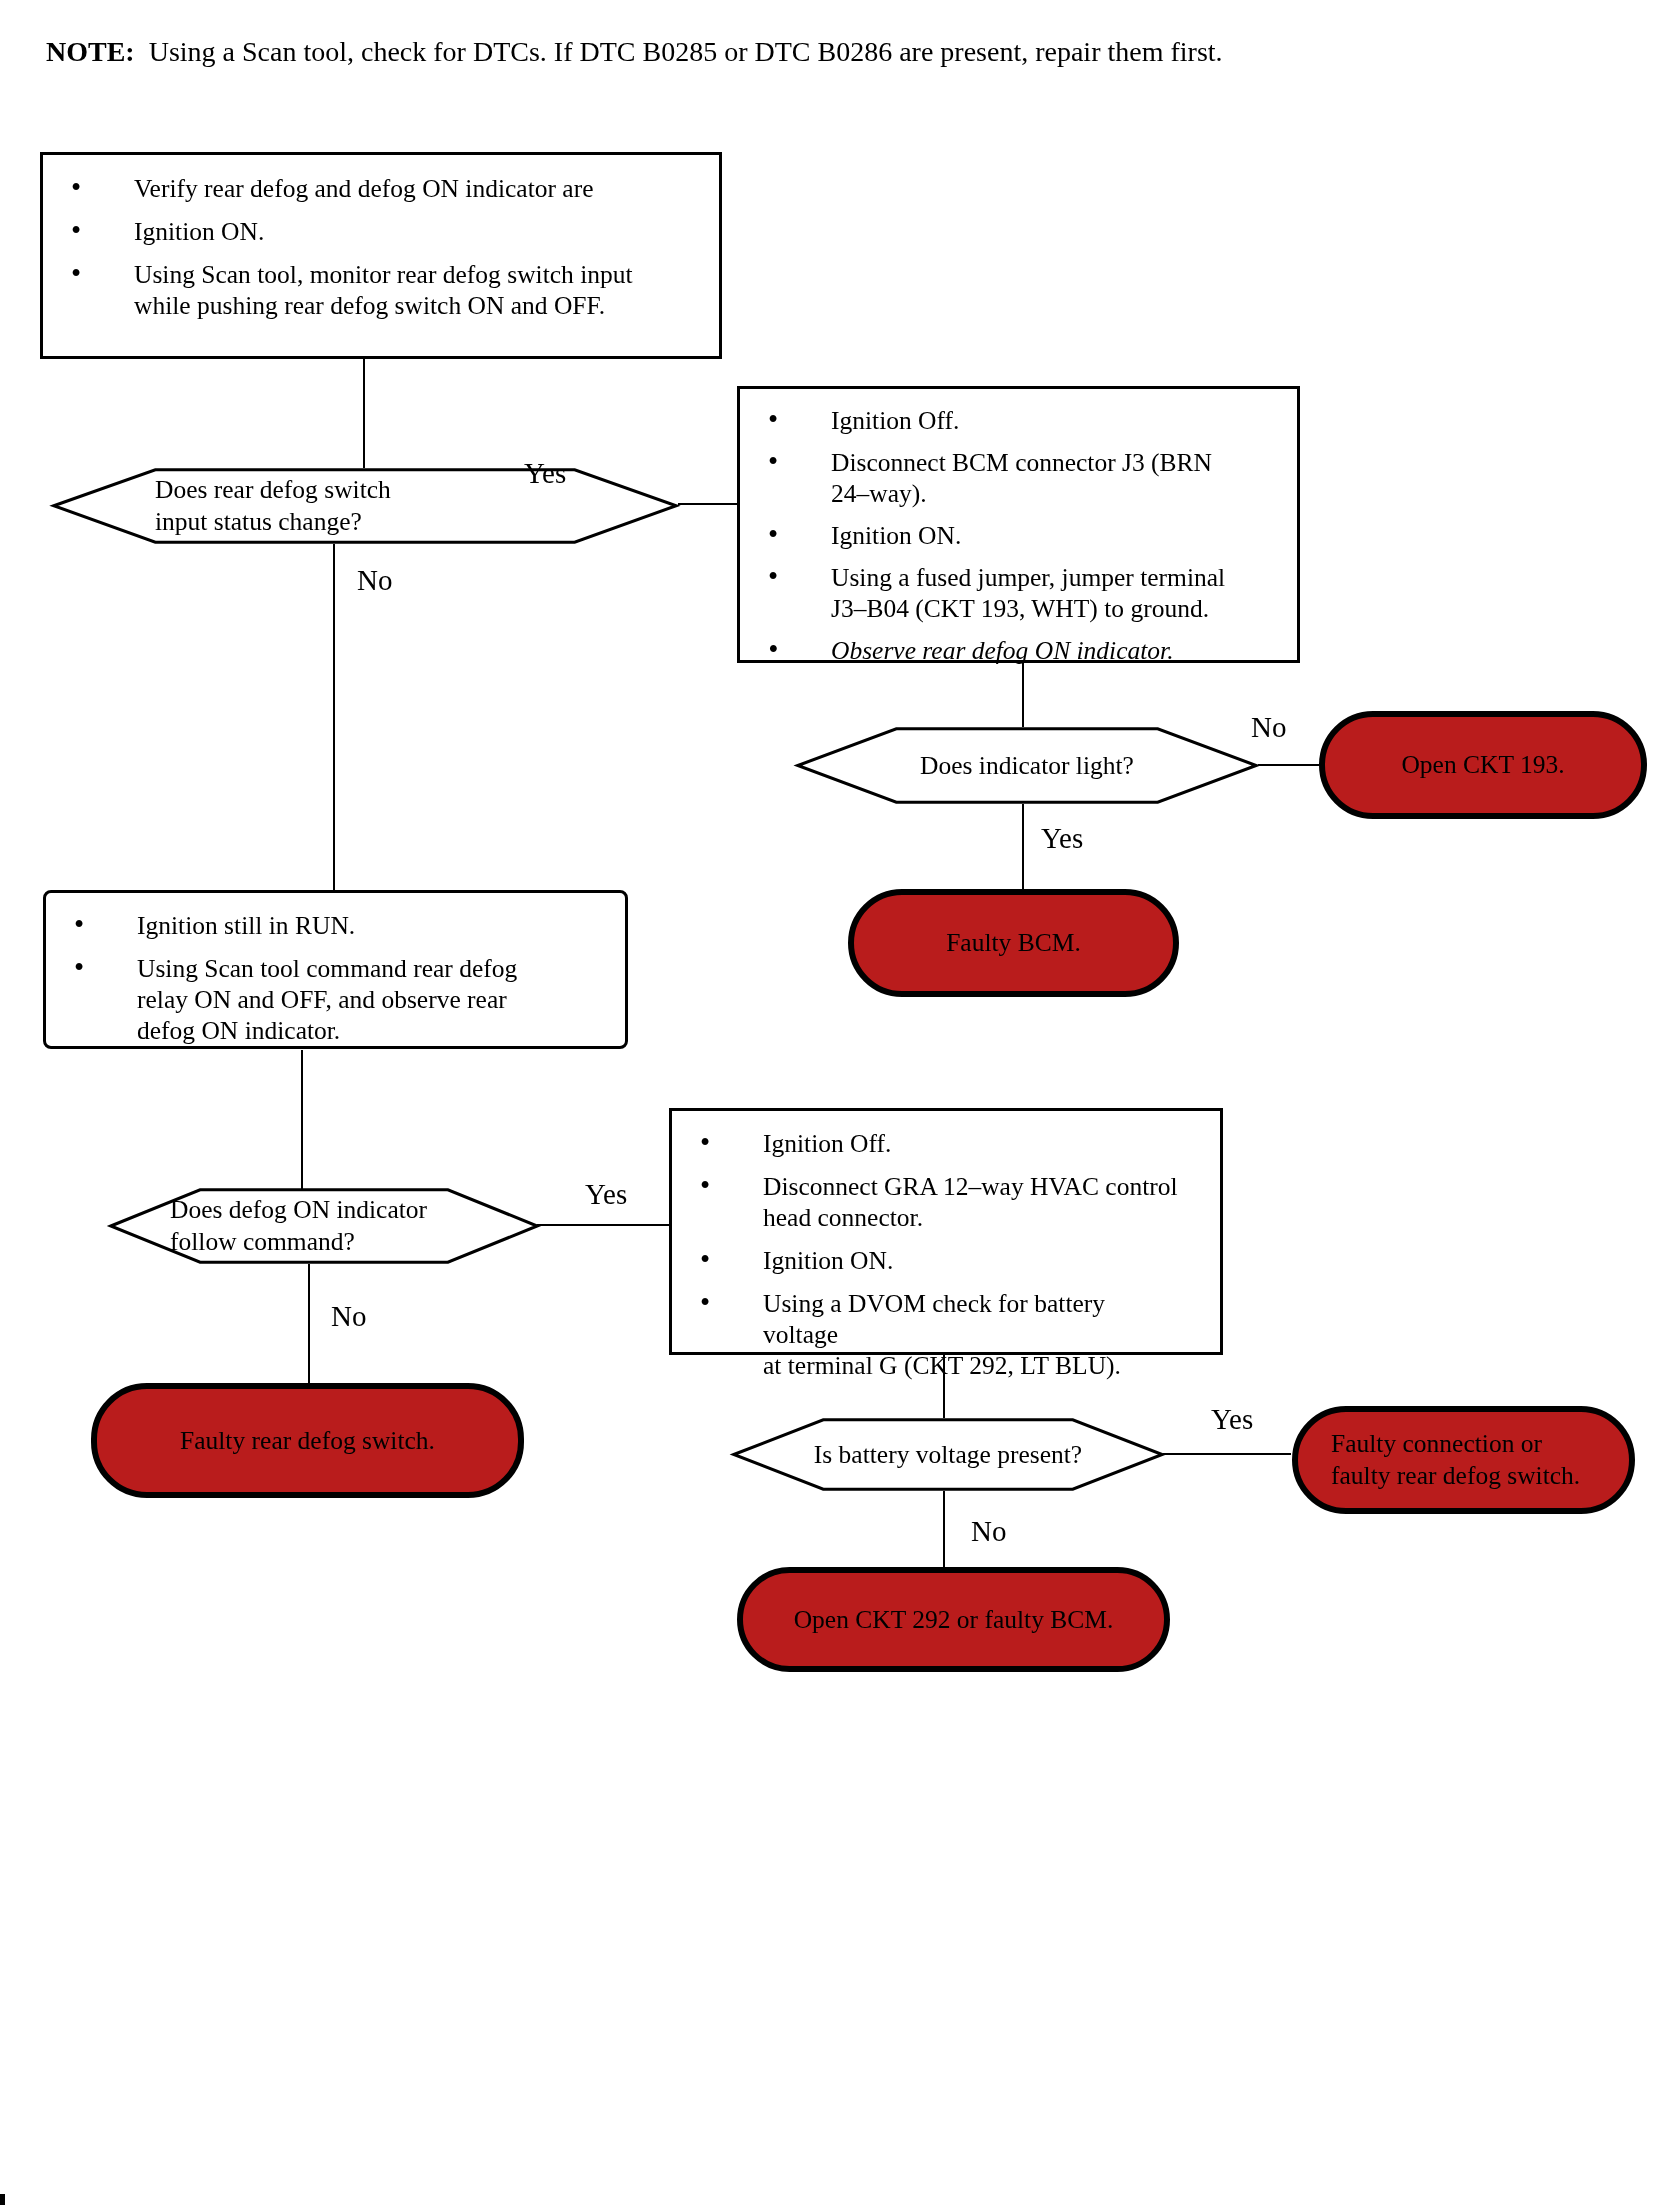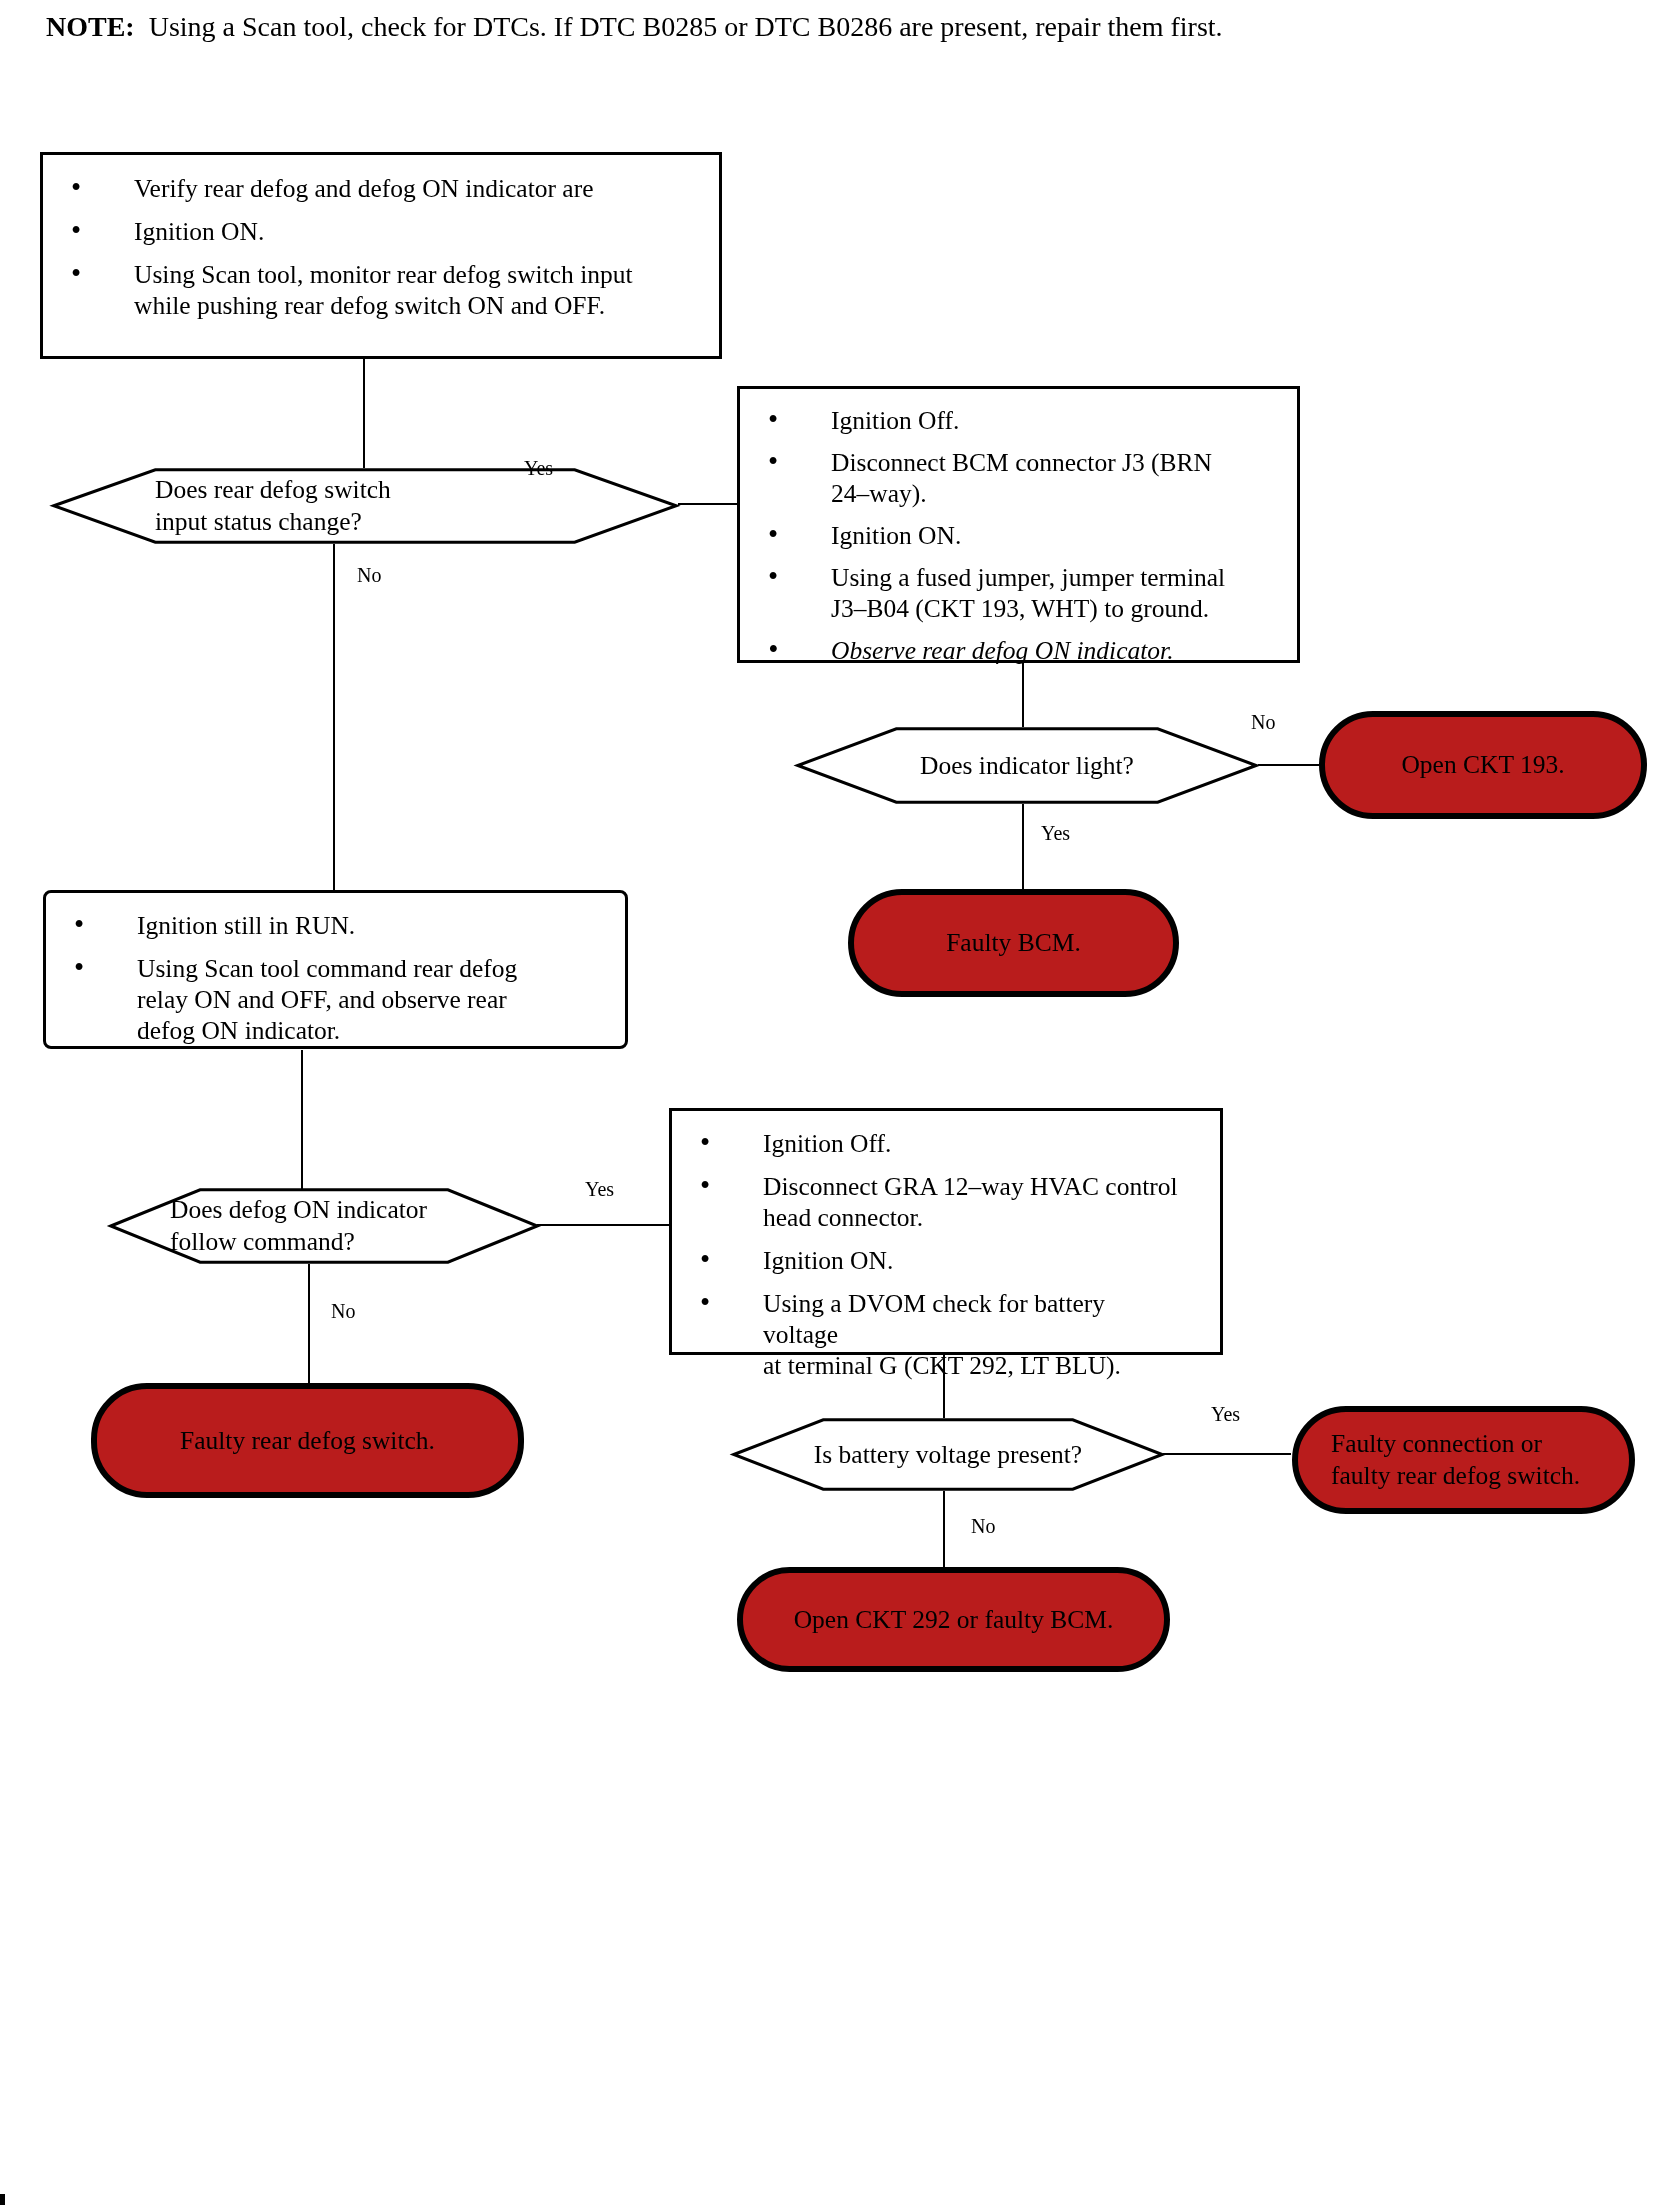--- a/index.html
+++ b/index.html
@@ -1,20 +1,20 @@
 <!DOCTYPE html>
 <html style="font-size:9.7px"><head>
 <meta charset="utf-8">
 <style>
   html,body { margin:0; padding:0; background:#ffffff; }
   body {
     width:1676px; height:2205px; position:relative;
     font-family:"Liberation Serif", serif; color:#000;
   }
-  .note { position:absolute; left:46px; top:10px; width:1556px;
+  .note { position:absolute; left:46px; top:35px; width:1556px;
           font-size:28px; line-height:34px; }
   .note b { font-weight:bold; }
 
   
   .box { position:absolute; border:3px solid #000; background:#fff;
          box-sizing:border-box; }
   .bullets { padding-top:18px; padding-right:18px; }
   .bullet-item { position:relative; padding-left:91px; margin-bottom:12px;
                  font-size:25.5px; line-height:31px; }
   .bullet-item::before { content:"\2022"; position:absolute; left:28px; top:-1.2px;
@@ -34,21 +34,21 @@
   .term { position:absolute; border:6.7px solid #000; border-radius:56px;
           background:#b91c1c; box-sizing:border-box;
           display:flex; flex-direction:column; justify-content:center;
           align-items:center; text-align:center;
           font-size:25.5px; line-height:32px; }
   .term.left-text { align-items:flex-start; text-align:left; padding-left:33px; }
 
   
   .vline { position:absolute; width:2.4px; background:#000; }
   .hline { position:absolute; height:2.4px; background:#000; }
-  .lbl { position:absolute; font-size:20px; }
+  .lbl { position:absolute; font-size:29px; }
 
   .corner-mark { position:absolute; left:0; top:2194px; width:4.9px; height:11px;
                  background:#000; }
 </style>
 </head>
 <body>
 
 <div class="note"><b>NOTE:</b>&nbsp;&nbsp;<span>Using a Scan tool, check for DTCs. If DTC B0285 or DTC B0286 are present, repair them first.</span></div>
 
 <div class="box" style="left:40px; top:152px; width:682px; height:207px;">

